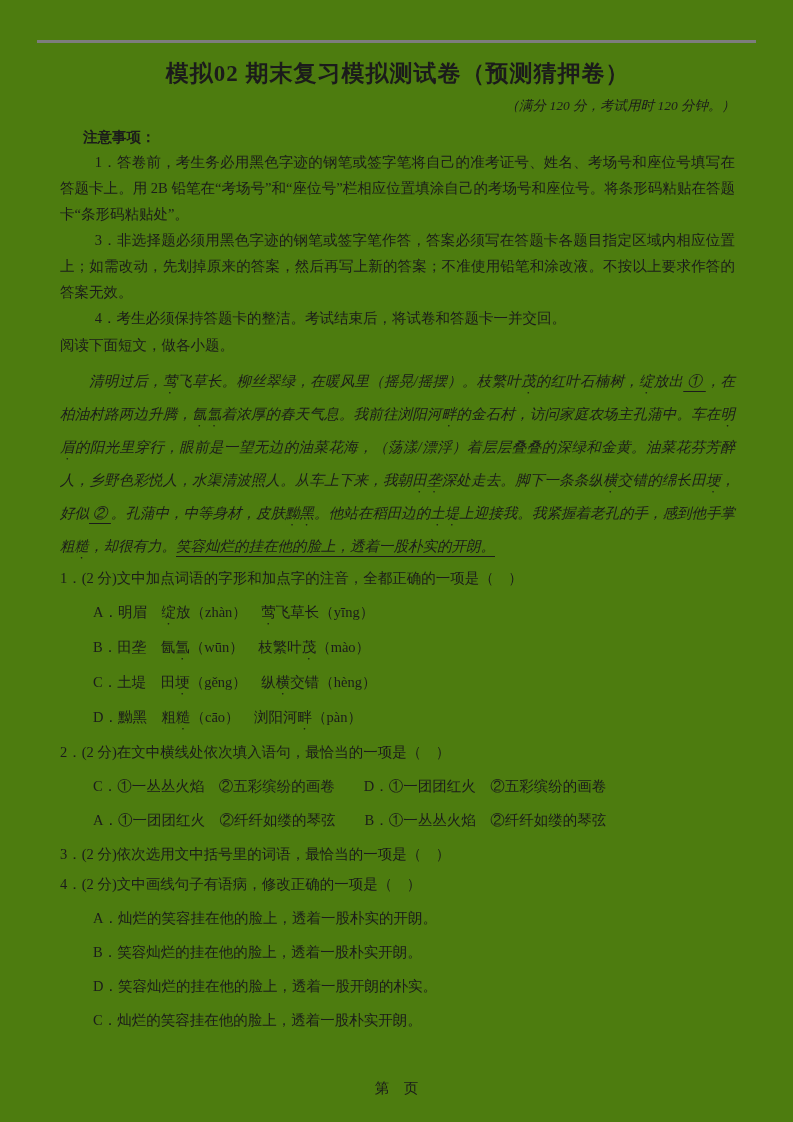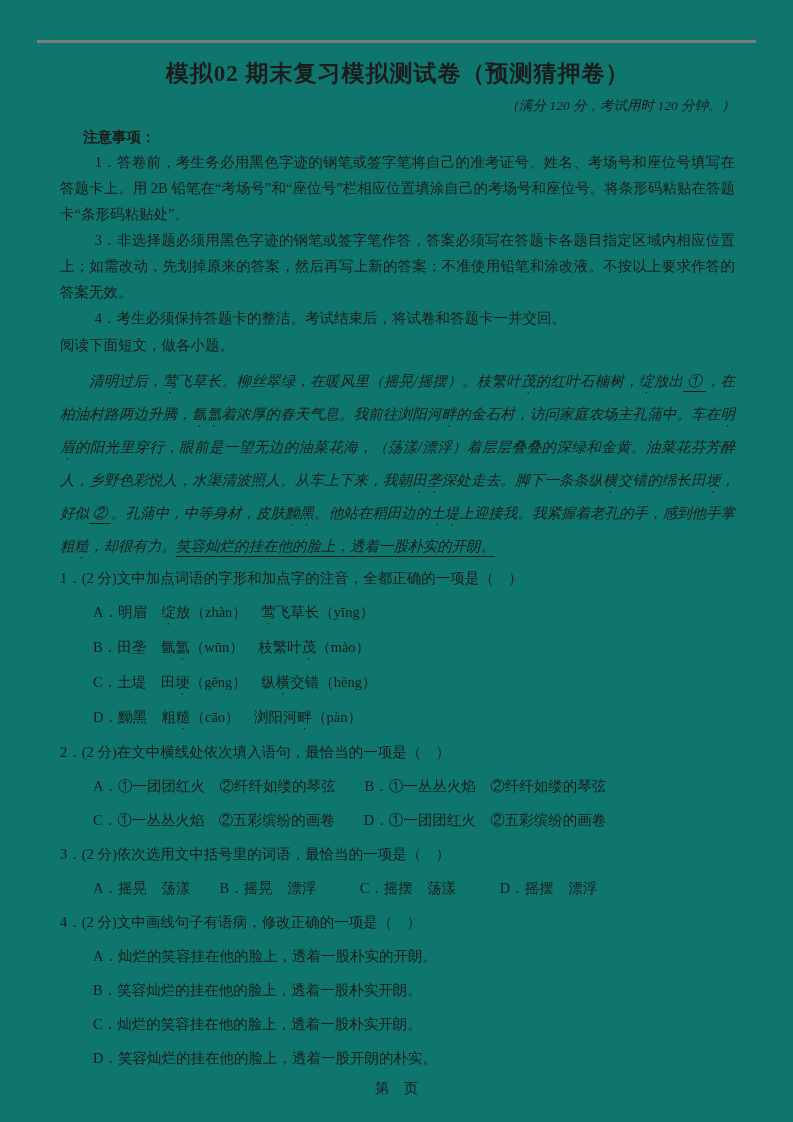--- a/index.html
+++ b/index.html
@@ -1,20 +1,20 @@
 <!DOCTYPE html>
 <html><head>
 <meta charset="utf-8">
 <style>
   html,body { margin:0; padding:0; background:#ffffff; }
   .page {
     position:relative;
     width:793px; height:1122px;
     margin:0 auto;
-    background:#0f766e;
+    background:#4d7c0f;
     color:#1b1b1b;
     font-family:"Liberation Serif","DejaVu Serif",serif;
     box-sizing:border-box;
     padding:56px 58px 0 60px;
     overflow:hidden;
   }
   .top-rule {
     position:absolute; top:40px; left:37px;
     width:719px; height:3px;
     background:#7d7d7d;
@@ -96,32 +96,31 @@
   <div class="question">
     <p class="stem">1．(2 分)文中加点词语的字形和加点字的注音，全都正确的一项是（　）</p>
     <p class="option"><span>A．明眉　</span><span class="em-dot">绽</span><span>放（zhàn）　</span><span class="em-dot">莺</span><span>飞草长（yīng）</span></p>
     <p class="option"><span>B．田垄　氤</span><span class="em-dot">氲</span><span>（wūn）　枝繁叶</span><span class="em-dot">茂</span><span>（mào）</span></p>
     <p class="option"><span>C．土堤　田</span><span class="em-dot">埂</span><span>（gěng）　纵</span><span class="em-dot">横</span><span>交错（hèng）</span></p>
     <p class="option"><span>D．黝黑　粗</span><span class="em-dot">糙</span><span>（cāo）　浏阳河</span><span class="em-dot">畔</span><span>（pàn）</span></p>
   </div>
 
   <div class="question">
     <p class="stem">2．(2 分)在文中横线处依次填入语句，最恰当的一项是（　）</p>
+    <p class="option">C．①一丛丛火焰　②五彩缤纷的画卷　　D．①一团团红火　②五彩缤纷的画卷</p>
     <p class="option">A．①一团团红火　②纤纤如缕的琴弦　　B．①一丛丛火焰　②纤纤如缕的琴弦</p>
-    <p class="option">C．①一丛丛火焰　②五彩缤纷的画卷　　D．①一团团红火　②五彩缤纷的画卷</p>
   </div>
 
   <div class="question">
     <p class="stem">3．(2 分)依次选用文中括号里的词语，最恰当的一项是（　）</p>
-    <p class="option">A．摇晃　荡漾　　B．摇晃　漂浮　　　C．摇摆　荡漾　　　D．摇摆　漂浮</p>
   </div>
 
   <div class="question">
     <p class="stem">4．(2 分)文中画线句子有语病，修改正确的一项是（　）</p>
     <p class="option">A．灿烂的笑容挂在他的脸上，透着一股朴实的开朗。</p>
     <p class="option">B．笑容灿烂的挂在他的脸上，透着一股朴实开朗。</p>
+    <p class="option">D．笑容灿烂的挂在他的脸上，透着一股开朗的朴实。</p>
     <p class="option">C．灿烂的笑容挂在他的脸上，透着一股朴实开朗。</p>
-    <p class="option">D．笑容灿烂的挂在他的脸上，透着一股开朗的朴实。</p>
   </div>
 
   <div class="page-footer">第　页</div>
 
 </div>
 
 </body></html>

